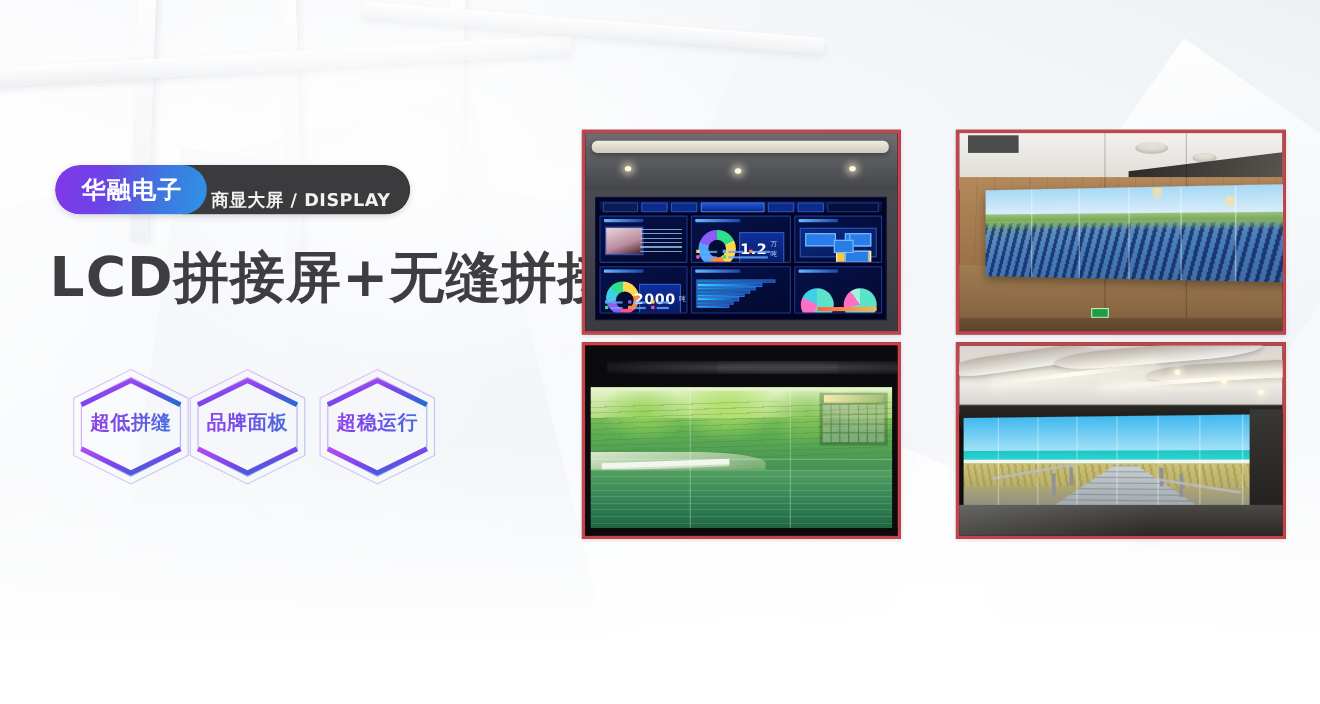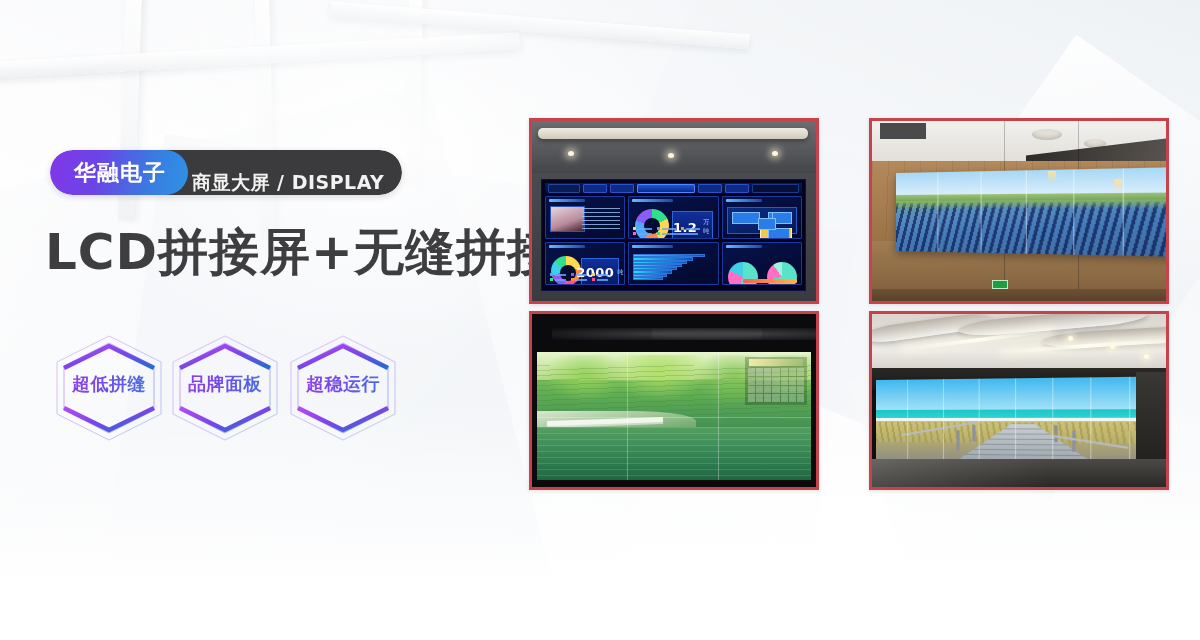--- a/index.html
+++ b/index.html
@@ -54,21 +54,21 @@
   .pill{position:absolute;left:50px;top:150px;height:45px;display:flex;align-items:stretch;
     border-radius:23px;overflow:hidden;box-shadow:0 2px 6px rgba(60,60,80,.18);}
   .pill-brand{display:flex;align-items:center;justify-content:center;
     padding:0 22px 0 24px;
     background:linear-gradient(100deg,#8137e8 0%,#6b45e6 35%,#3a7be0 72%,#2f92e6 100%);
     border-radius:23px;position:relative;z-index:2;}
   .pill-brand span{color:#fff;font-size:22px;font-weight:bold;letter-spacing:1px;
     font-family:"DejaVu Sans",sans-serif;}
   .pill-sub{display:flex;align-items:center;padding:0 18px 0 26px;margin-left:-22px;
     background:#3b3b3d;border-radius:0 23px 23px 0;position:relative;z-index:1;}
-  .pill-sub span{color:#f2f2f2;font-size:19px;font-weight:bold;letter-spacing:.5px;
+  .pill-sub span{color:#f2f2f2;font-size:16px;font-weight:bold;letter-spacing:.5px;
     font-family:"DejaVu Sans",sans-serif;margin-top:20px;}
 
   .headline{position:absolute;left:45px;top:226px;
     font-size:50px;font-weight:bold;color:#3e3e40;letter-spacing:1px;line-height:1.05;
     font-family:"DejaVu Sans",sans-serif;white-space:nowrap;}
   .subhead{position:absolute;left:47px;top:297px;
     font-size:19px;color:#8d8d90;letter-spacing:.2px;white-space:nowrap;}
 
   
   .hexrow{position:absolute;left:48px;top:332px;width:470px;height:115px;}
@@ -82,21 +82,21 @@
     -webkit-text-fill-color:transparent;}
 
   
   .photos{position:absolute;left:529px;top:118px;width:640px;height:374px;}
   .shot{position:absolute;border:3px solid #c8424b;box-sizing:border-box;
     overflow:hidden;background:#111;box-shadow:0 1px 4px rgba(0,0,0,.12);}
   .shot-a{left:0;top:0;width:290px;height:186px;}
   .shot-b{left:340px;top:0;width:300px;height:186px;}
   .shot-c{left:0;top:193px;width:290px;height:179px;}
   .shot-d{left:340px;top:193px;width:300px;height:179px;}
-  .scene{position:absolute;inset:0;text-align:center;}
+  .scene{position:absolute;inset:0;}
 
   
   .a-ceil{position:absolute;left:0;top:0;right:0;height:58px;
     background:linear-gradient(180deg,#6e6e70,#55565a 55%,#3f4044);}
   .a-coving{position:absolute;left:6px;top:7px;right:8px;height:11px;border-radius:5px;
     background:linear-gradient(180deg,#f0ece2,#cfcabd);box-shadow:0 2px 5px rgba(0,0,0,.35);}
   .a-spot{position:absolute;width:6px;height:5px;border-radius:50%;background:#fff7dc;
     box-shadow:0 0 7px 3px rgba(255,246,214,.6);}
   .a-wall{position:absolute;left:0;top:52px;right:0;bottom:0;
     background:linear-gradient(180deg,#4a4b50,#3a3b40);}
@@ -297,21 +297,21 @@
       </div>
       <div class="pill-sub">
         <span>商显大屏 / DISPLAY</span>
       </div>
     </div>
 
     <div class="headline">LCD拼接屏+无缝拼接</div>
 
     <div class="hexrow">
 
-      <div class="hex" style="left:2px;top:0px;">
+      <div class="hex" style="left:12px;top:0px;">
         <svg width="118" height="112" viewBox="0 0 118 112">
           <defs>
             <linearGradient id="hg1" x1="0" y1="0" x2="1" y2="1">
               <stop offset="0%" stop-color="#b44bf5"></stop>
                 <stop offset="50%" stop-color="#7b45ec"></stop>
                 <stop offset="100%" stop-color="#1f6fd0"></stop>
             </linearGradient>
           </defs>
           <polygon points="59,4 111,30 111,82 59,108 7,82 7,30" fill="none" stroke="url(#hg1)" stroke-width="1" opacity="0.32"></polygon>
           <polygon points="59,11 104,34 104,78 59,101 14,78 14,34" fill="none" stroke="url(#hg1)" stroke-width="1" opacity="0.45"></polygon>

